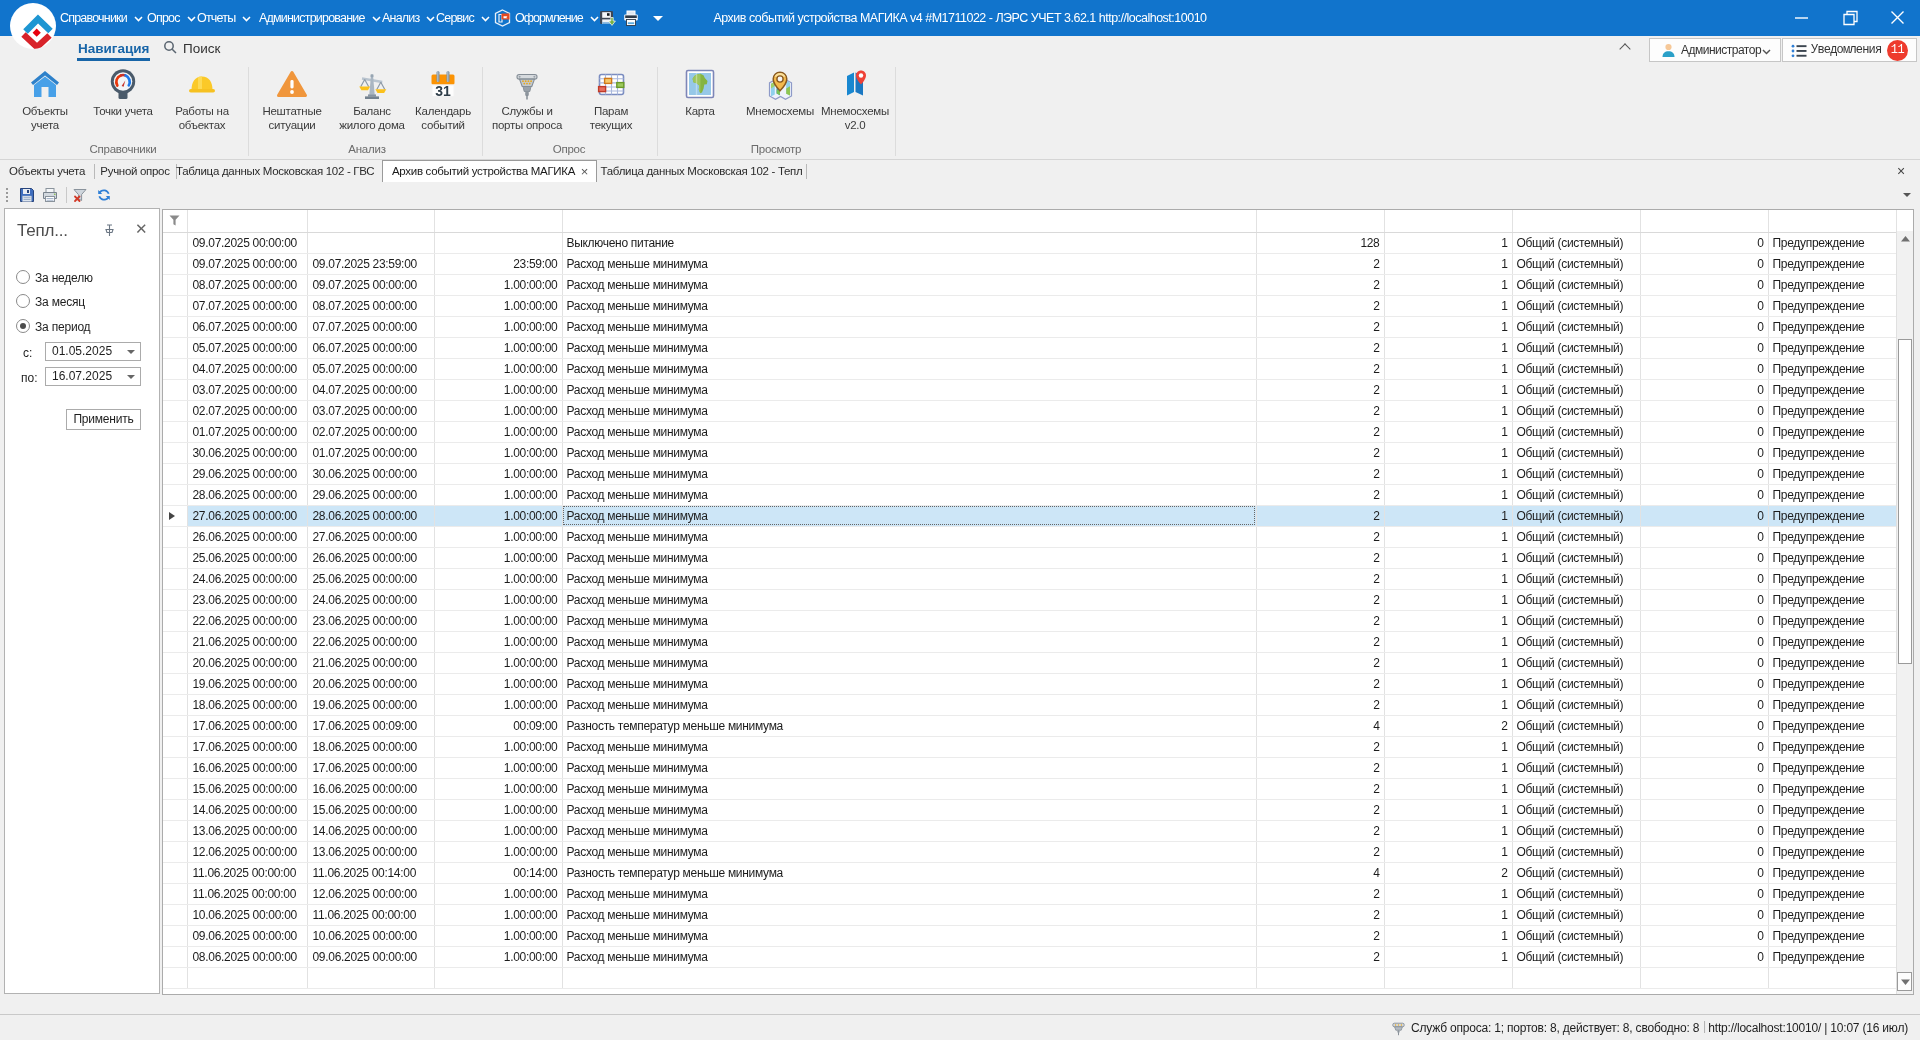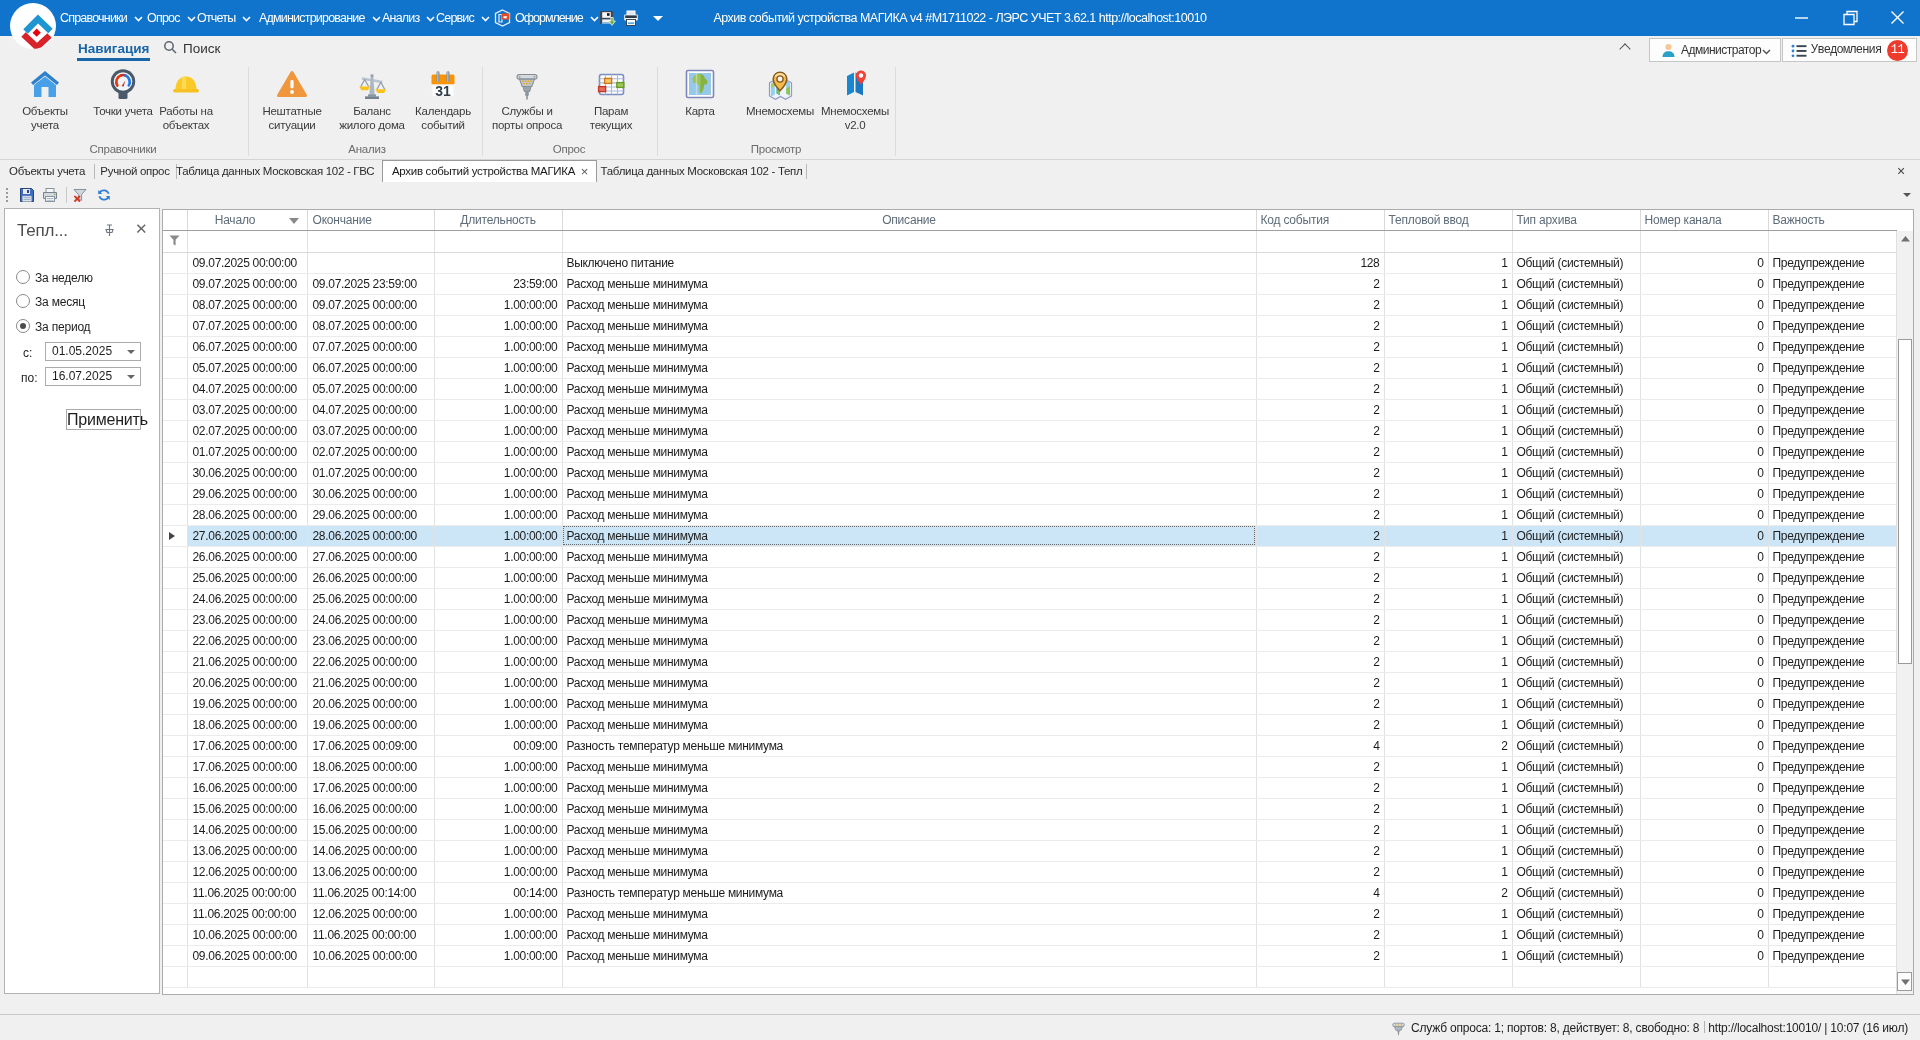--- a/index.html
+++ b/index.html
@@ -57,21 +57,21 @@
 #panel { position:absolute; left:4px; top:208px; width:156px; height:786px; background:#fff; border:1px solid #b2b2b2; }
 #ptitle { position:absolute; left:12px; top:12px; font-size:17px; color:#4c4c4c; letter-spacing:-0.2px; }
 #ppin { position:absolute; left:99px; top:14px; }
 #pclose { position:absolute; left:130px; top:11px; font-size:15px; color:#666; }
 .radio { position:absolute; left:11px; width:14px; height:14px; border:1px solid #8a8a8a; border-radius:50%; background:#fff; }
 .radio.on::after { content:""; position:absolute; left:3px; top:3px; width:6px; height:6px; background:#4c4c4c; border-radius:50%; }
 .rlabel { position:absolute; left:30px; font-size:12px; color:#1e1e1e; letter-spacing:-0.2px; }
 .flabel { position:absolute; font-size:12px; color:#1e1e1e; }
 .combo { position:absolute; left:40px; width:96px; height:19px; border:1px solid #ababab; background:#fff; font-size:12px; color:#1e1e1e; line-height:17px; padding-left:6px; }
 .combo .arr { position:absolute; right:5px; top:7px; width:0; height:0; border-left:4px solid transparent; border-right:4px solid transparent; border-top:4px solid #666; }
-#pbtn { position:absolute; left:61px; top:200px; width:75px; height:21px; border:1px solid #ababab; background:#fff; font-size:16px; color:#1e1e1e; text-align:center; line-height:19px; letter-spacing:-0.2px; }
+#pbtn { position:absolute; left:61px; top:200px; width:75px; height:21px; border:1px solid #ababab; background:#fff; font-size:12px; color:#1e1e1e; text-align:center; line-height:19px; letter-spacing:-0.2px; }
 
 
 #grid { position:absolute; left:162px; top:209px; width:1752px; height:786px; background:#fff; border:1px solid #ababab; overflow:hidden; }
 table { border-collapse:collapse; table-layout:fixed; width:1733px; }
 td, th { overflow:hidden; white-space:nowrap; }
 th { font-weight:normal; color:#5e6b78; font-size:12px; height:20px; border-right:1px solid #d9d9d9; letter-spacing:-0.2px; }
 tr.hdr th { border-bottom:1px solid #9e9e9e; }
 tr.filt td { height:22px; border-bottom:1px solid #d9d9d9; border-right:1px solid #e2e2e2; }
 tr.dr td { }
 tr.dr td { height:21px; font-size:12px; color:#1c1c1c; border-bottom:1px solid #ebebeb; border-right:1px solid #e2e2e2; letter-spacing:-0.3px; }
@@ -208,21 +208,21 @@
           <circle cx="16" cy="13.5" r="9.3" fill="#f2f5f7"></circle>
           <path d="M10.3 17.5 A7 7 0 0 1 13.7 7.4" stroke="#e8380d" stroke-width="2.7" fill="none" stroke-linecap="round"></path>
           <path d="M13.7 7.4 A7 7 0 0 1 18.6 7.5" stroke="#c6352c" stroke-width="2.7" fill="none"></path>
           <path d="M18.6 7.5 A7 7 0 0 1 21.8 17.4" stroke="#1e78e8" stroke-width="2.7" fill="none" stroke-linecap="round"></path>
           <path d="M18.3 12.4 L14.6 17.9 L16.6 18.7 Z" fill="#c6352c"></path>
         </svg></div>
       <div class="rlab">
         <div>Точки учета</div>
       </div>
     </div>
-<div class="ritem" style="left:144px;width:84px">
+<div class="ritem" style="left:160px;width:84px">
       <div class="ricon"><svg width="32" height="32" viewBox="0 0 32 32">
           <path d="M5.5 22 C5.5 14 9 8.5 16 8.5 C23 8.5 26.5 14 26.5 22 Z" fill="#fbc928"></path>
           <path d="M13 8.8 C14 8.5 15 8.4 16 8.4 L16 22 L12 22 L12 9.2 Z" fill="#fdda55"></path>
           <rect x="3" y="21" width="26" height="3.6" rx="1.8" fill="#f6c121"></rect>
         </svg></div>
       <div class="rlab">
         <div>Работы на</div>
         <div>объектах</div>
       </div>
     </div>
@@ -429,34 +429,20 @@
         <col style="width:127px">
         <col style="width:128px">
         <col style="width:694px">
         <col style="width:128px">
         <col style="width:128px">
         <col style="width:128px">
         <col style="width:128px">
         <col style="width:128px">
       </colgroup>
 <tbody>
-        <tr class="hdr">
-          <th class="c-ind"></th>
-          <th style="position:relative;padding-right:24px">Начало<svg style="position:absolute;right:8px;top:8px" width="10" height="6">
-              <path d="M0 0 H10 L5 6 Z" fill="#8a8a8a"></path>
-            </svg></th>
-          <th style="text-align:left;padding-left:5px">Окончание</th>
-          <th>Длительность</th>
-          <th>Описание</th>
-          <th style="text-align:left;padding-left:4px">Код события</th>
-          <th style="text-align:left;padding-left:4px">Тепловой ввод</th>
-          <th style="text-align:left;padding-left:4px">Тип архива</th>
-          <th style="text-align:left;padding-left:4px">Номер канала</th>
-          <th style="text-align:left;padding-left:4px" class="last">Важность</th>
-        </tr>
 <tr class="filt">
           <td class="c-ind"><span class="funnel"><svg width="11" height="11" viewBox="0 0 11 11">
                 <path d="M0.5 0.5 H10.5 L6.6 4.8 V10.5 L4.4 9.3 V4.8 Z" fill="#8a8a8a"></path>
               </svg></span></td>
           <td></td>
           <td></td>
           <td></td>
           <td></td>
           <td></td>
           <td></td>
@@ -857,20 +843,32 @@
 <td class="c-r">2</td>
 <td class="c-r">1</td>
 <td class="c-l2">Общий (системный)</td>
 <td class="c-r">0</td>
 <td class="c-l2 last">Предупреждение</td>
 </tr>
 <tr class="dr">
 <td class="c-ind"></td>
 <td class="c-l">09.06.2025 00:00:00</td>
 <td class="c-l">10.06.2025 00:00:00</td>
+<td class="c-r">1.00:00:00</td>
+<td class="c-l2">Расход меньше минимума</td>
+<td class="c-r">2</td>
+<td class="c-r">1</td>
+<td class="c-l2">Общий (системный)</td>
+<td class="c-r">0</td>
+<td class="c-l2 last">Предупреждение</td>
+</tr>
+<tr class="dr">
+<td class="c-ind"></td>
+<td class="c-l">08.06.2025 00:00:00</td>
+<td class="c-l">09.06.2025 00:00:00</td>
 <td class="c-r">1.00:00:00</td>
 <td class="c-l2">Расход меньше минимума</td>
 <td class="c-r">2</td>
 <td class="c-r">1</td>
 <td class="c-l2">Общий (системный)</td>
 <td class="c-r">0</td>
 <td class="c-l2 last">Предупреждение</td>
 </tr>
 <tr class="dr">
 <td class="c-ind"></td>

